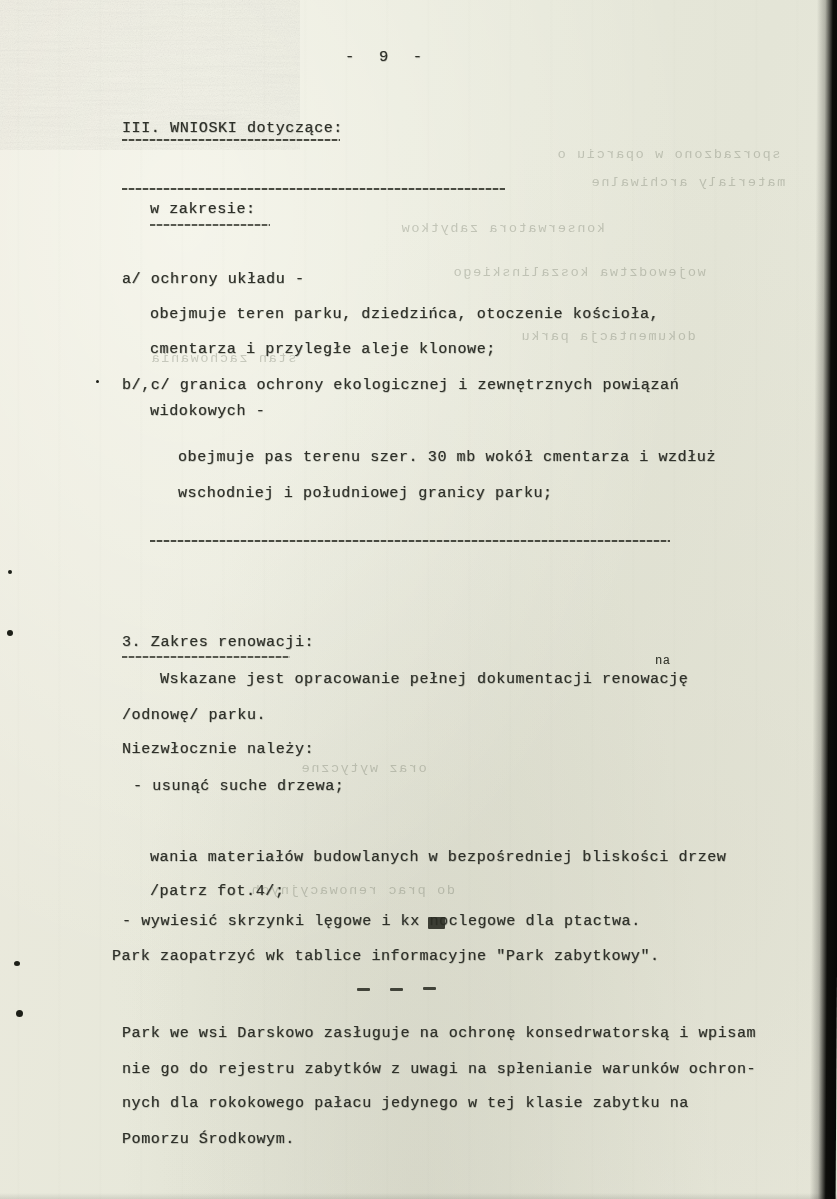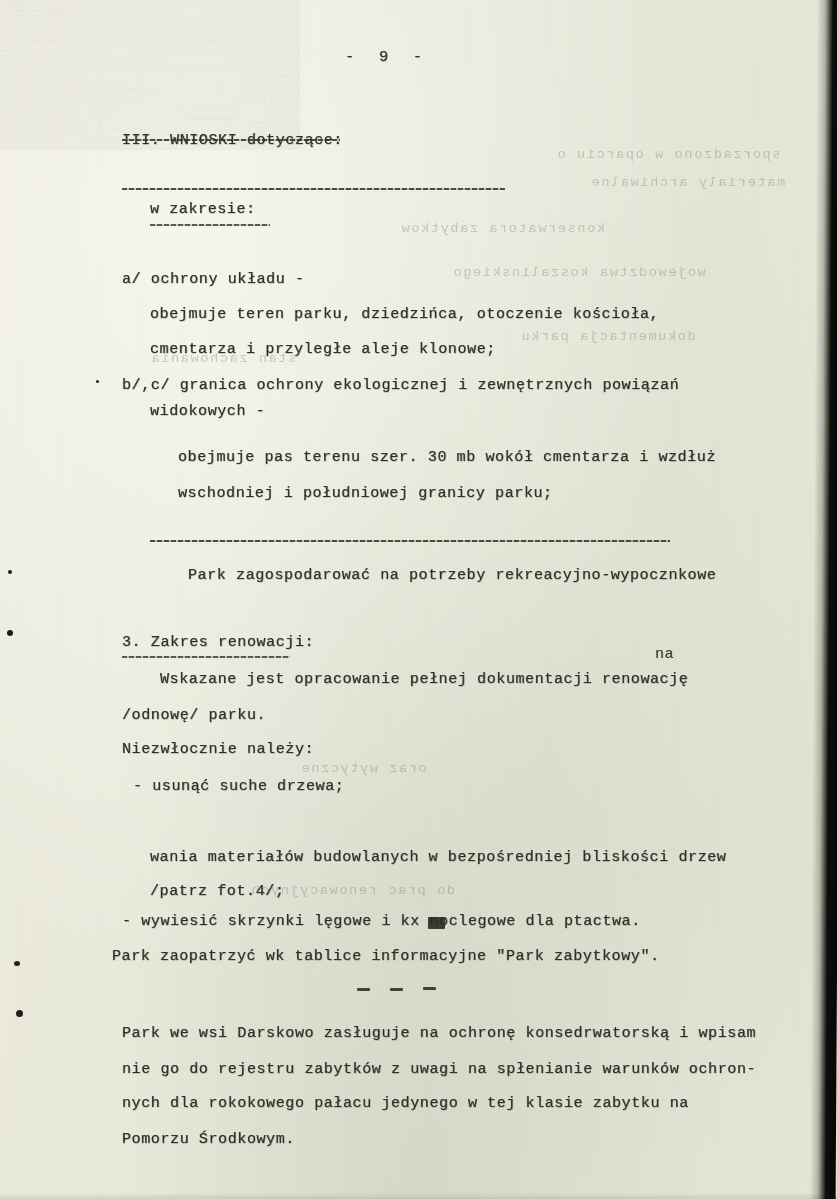--- a/index.html
+++ b/index.html
@@ -102,26 +102,27 @@
         #33352c 0px, #33352c 5px,
         rgba(51,53,44,0.30) 5px, rgba(51,53,44,0.30) 7px);
     opacity: .88;
     filter: blur(0.25px);
   }
   .rule.thin { height: 2px; opacity: .8; }
 
   
   .ins {
     position: absolute;
-    font-size: 15px;
+    font-size: 12px;
     letter-spacing: .5px;
     color: #33352c;
     white-space: pre;
     filter: blur(0.2px);
     text-shadow: 0.5px 0.3px 0 rgba(46,48,41,0.25);
+    margin-top: 8px;
   }
 
   
   .blot {
     position: absolute;
     background: #2b2d24;
     opacity: .9;
     border-radius: 1px;
     filter: blur(0.35px);
   }
@@ -189,40 +190,39 @@
   <div class="ghost" style="left:452px; top:266px;">wojewodztwa koszalinskiego</div>
   <div class="ghost" style="left:520px; top:330px;">dokumentacja parku</div>
   <div class="ghost" style="left:150px; top:352px;">stan zachowania</div>
   <div class="ghost" style="left:300px; top:762px;">oraz wytyczne</div>
   <div class="ghost" style="left:250px; top:884px;">do prac renowacyjnych</div>
 
   <div class="sheet">
 
     <div class="ln pageno" style="left:345px; top:50px;">-  9  -</div>
 
-    <div class="ln" style="left:122px; top:133px;">III. WNIOSKI dotyczące:</div>
+    <div class="ln" style="left:122px; top:121px;">III. WNIOSKI dotyczące:</div>
     <div class="rule" style="left:122px; top:139px; width:218px;"></div>
 
     <div class="rule" style="left:122px; top:188px; width:383px;"></div>
 
     <div class="ln" style="left:150px; top:202px;">w zakresie:</div>
     <div class="rule thin" style="left:150px; top:224px; width:120px;"></div>
 
     <div class="ln" style="left:122px; top:272px;">a/ ochrony układu -</div>
     <div class="ln" style="left:150px; top:307px;">obejmuje teren parku, dziedzińca, otoczenie kościoła,</div>
     <div class="ln" style="left:150px; top:342px;">cmentarza i przyległe aleje klonowe;</div>
 
     <div class="ln" style="left:122px; top:378px;">b/,c/ granica ochrony ekologicznej i zewnętrznych powiązań</div>
     <div class="ln" style="left:150px; top:404px;">widokowych -</div>
     <div class="ln" style="left:178px; top:450px;">obejmuje pas terenu szer. 30 mb wokół cmentarza i wzdłuż</div>
     <div class="ln" style="left:178px; top:486px;">wschodniej i południowej granicy parku;</div>
 
     <div class="rule" style="left:150px; top:540px; width:520px;"></div>
 
-    <div class="ln" style="left:188px; top:568px;">Park zagospodarować na potrzeby rekreacyjno-wypocznkowe</div>
 
     <div class="ln" style="left:122px; top:635px;">3. Zakres renowacji:</div>
     <div class="rule thin" style="left:122px; top:656px; width:168px;"></div>
 
     <div class="ins" style="left:655px; top:646px;">na</div>
 
     <div class="ln" style="left:160px; top:672px;">Wskazane jest opracowanie pełnej dokumentacji renowację</div>
     <div class="ln" style="left:122px; top:708px;">/odnowę/ parku.</div>
     <div class="ln" style="left:122px; top:742px;">Niezwłocznie należy:</div>
 

